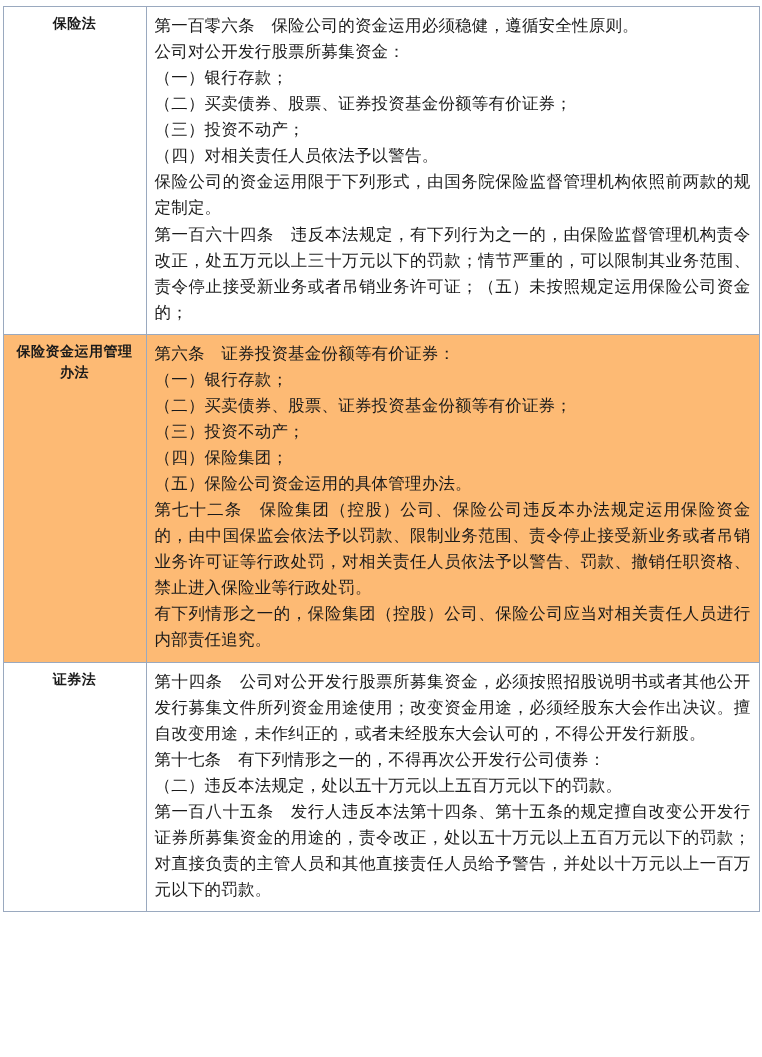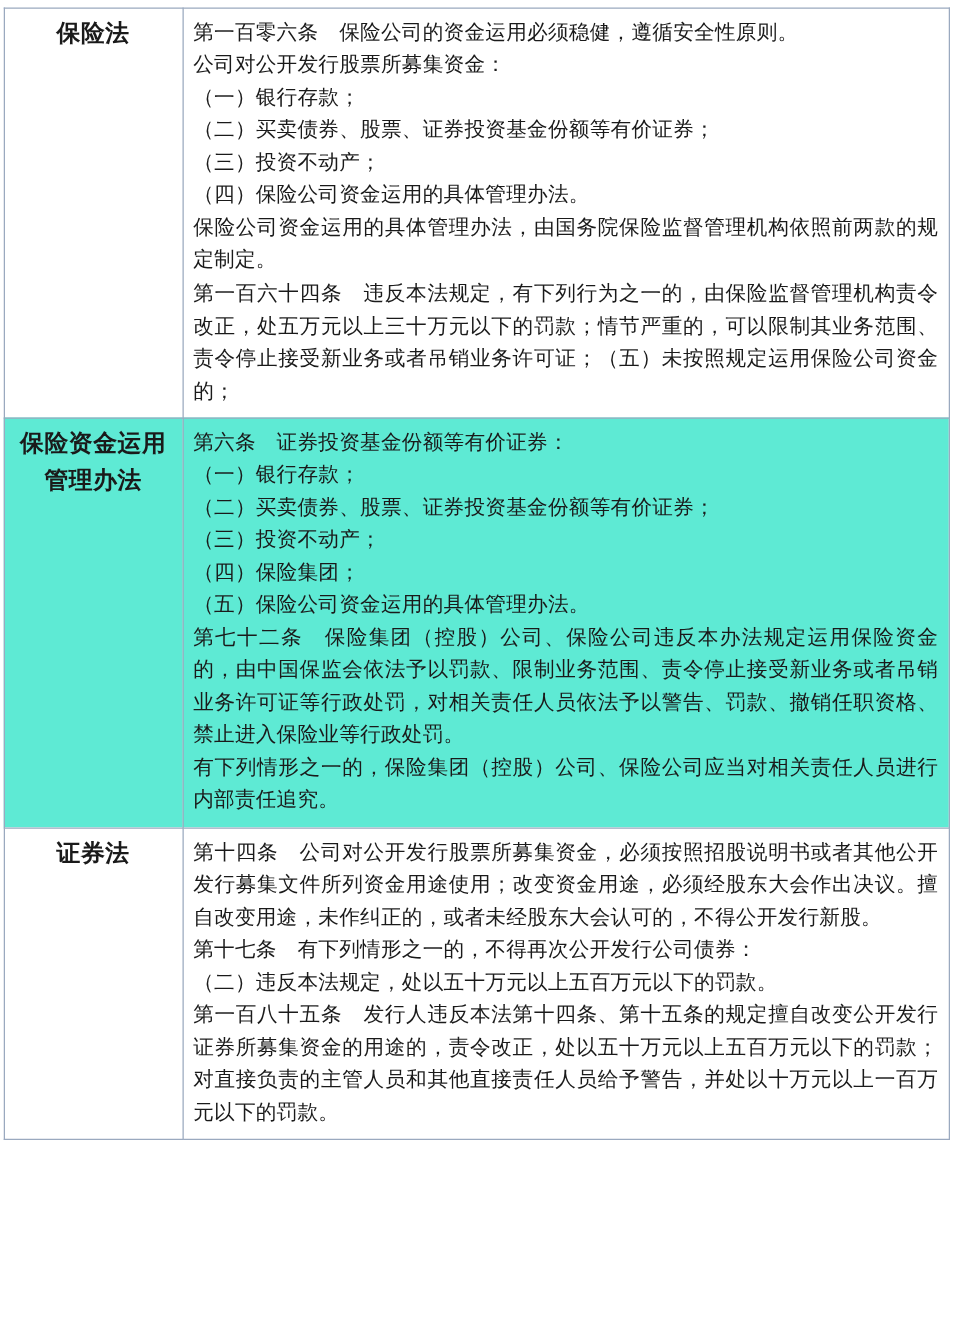--- a/index.html
+++ b/index.html
@@ -25,30 +25,30 @@
   }
   .col-law {
     width: 126px;
   }
   .col-text {
     width: 596px;
   }
   .law-name {
     text-align: center;
     font-weight: bold;
-    font-size: 19px;
+    font-size: 14px;
     line-height: 1.55;
     letter-spacing: 0.5px;
     padding-top: 7px;
   }
   .row-plain td {
     background: #ffffff;
   }
   .row-shaded td {
-    background: #5eead4;
+    background: #fdba74;
   }
   .clause {
     font-size: 16.5px;
     line-height: 1.58;
     text-align: justify;
     text-justify: inter-ideograph;
     margin: 0;
     letter-spacing: 0.2px;
   }
   .clause + .clause {
@@ -61,22 +61,22 @@
 <table class="doc-table">
   <tbody>
     <tr class="row-plain">
       <td class="col-law law-name">保险法</td>
       <td class="col-text">
         <p class="clause">第一百零六条　保险公司的资金运用必须稳健，遵循安全性原则。</p>
         <p class="clause">公司对公开发行股票所募集资金：</p>
         <p class="clause">（一）银行存款；</p>
         <p class="clause">（二）买卖债券、股票、证券投资基金份额等有价证券；</p>
         <p class="clause">（三）投资不动产；</p>
-        <p class="clause">（四）保险公司资金运用的具体管理办法。</p>
-        <p class="clause">保险公司资金运用的具体管理办法，由国务院保险监督管理机构依照前两款的规定制定。</p>
+        <p class="clause">（四）对相关责任人员依法予以警告。</p>
+        <p class="clause">保险公司的资金运用限于下列形式，由国务院保险监督管理机构依照前两款的规定制定。</p>
         <p class="clause">第一百六十四条　违反本法规定，有下列行为之一的，由保险监督管理机构责令改正，处五万元以上三十万元以下的罚款；情节严重的，可以限制其业务范围、责令停止接受新业务或者吊销业务许可证；（五）未按照规定运用保险公司资金的；</p>
       </td>
     </tr>
     <tr class="row-shaded">
       <td class="col-law law-name">保险资金运用管理办法</td>
       <td class="col-text">
         <p class="clause">第六条　证券投资基金份额等有价证券：</p>
         <p class="clause">（一）银行存款；</p>
         <p class="clause">（二）买卖债券、股票、证券投资基金份额等有价证券；</p>
         <p class="clause">（三）投资不动产；</p>

